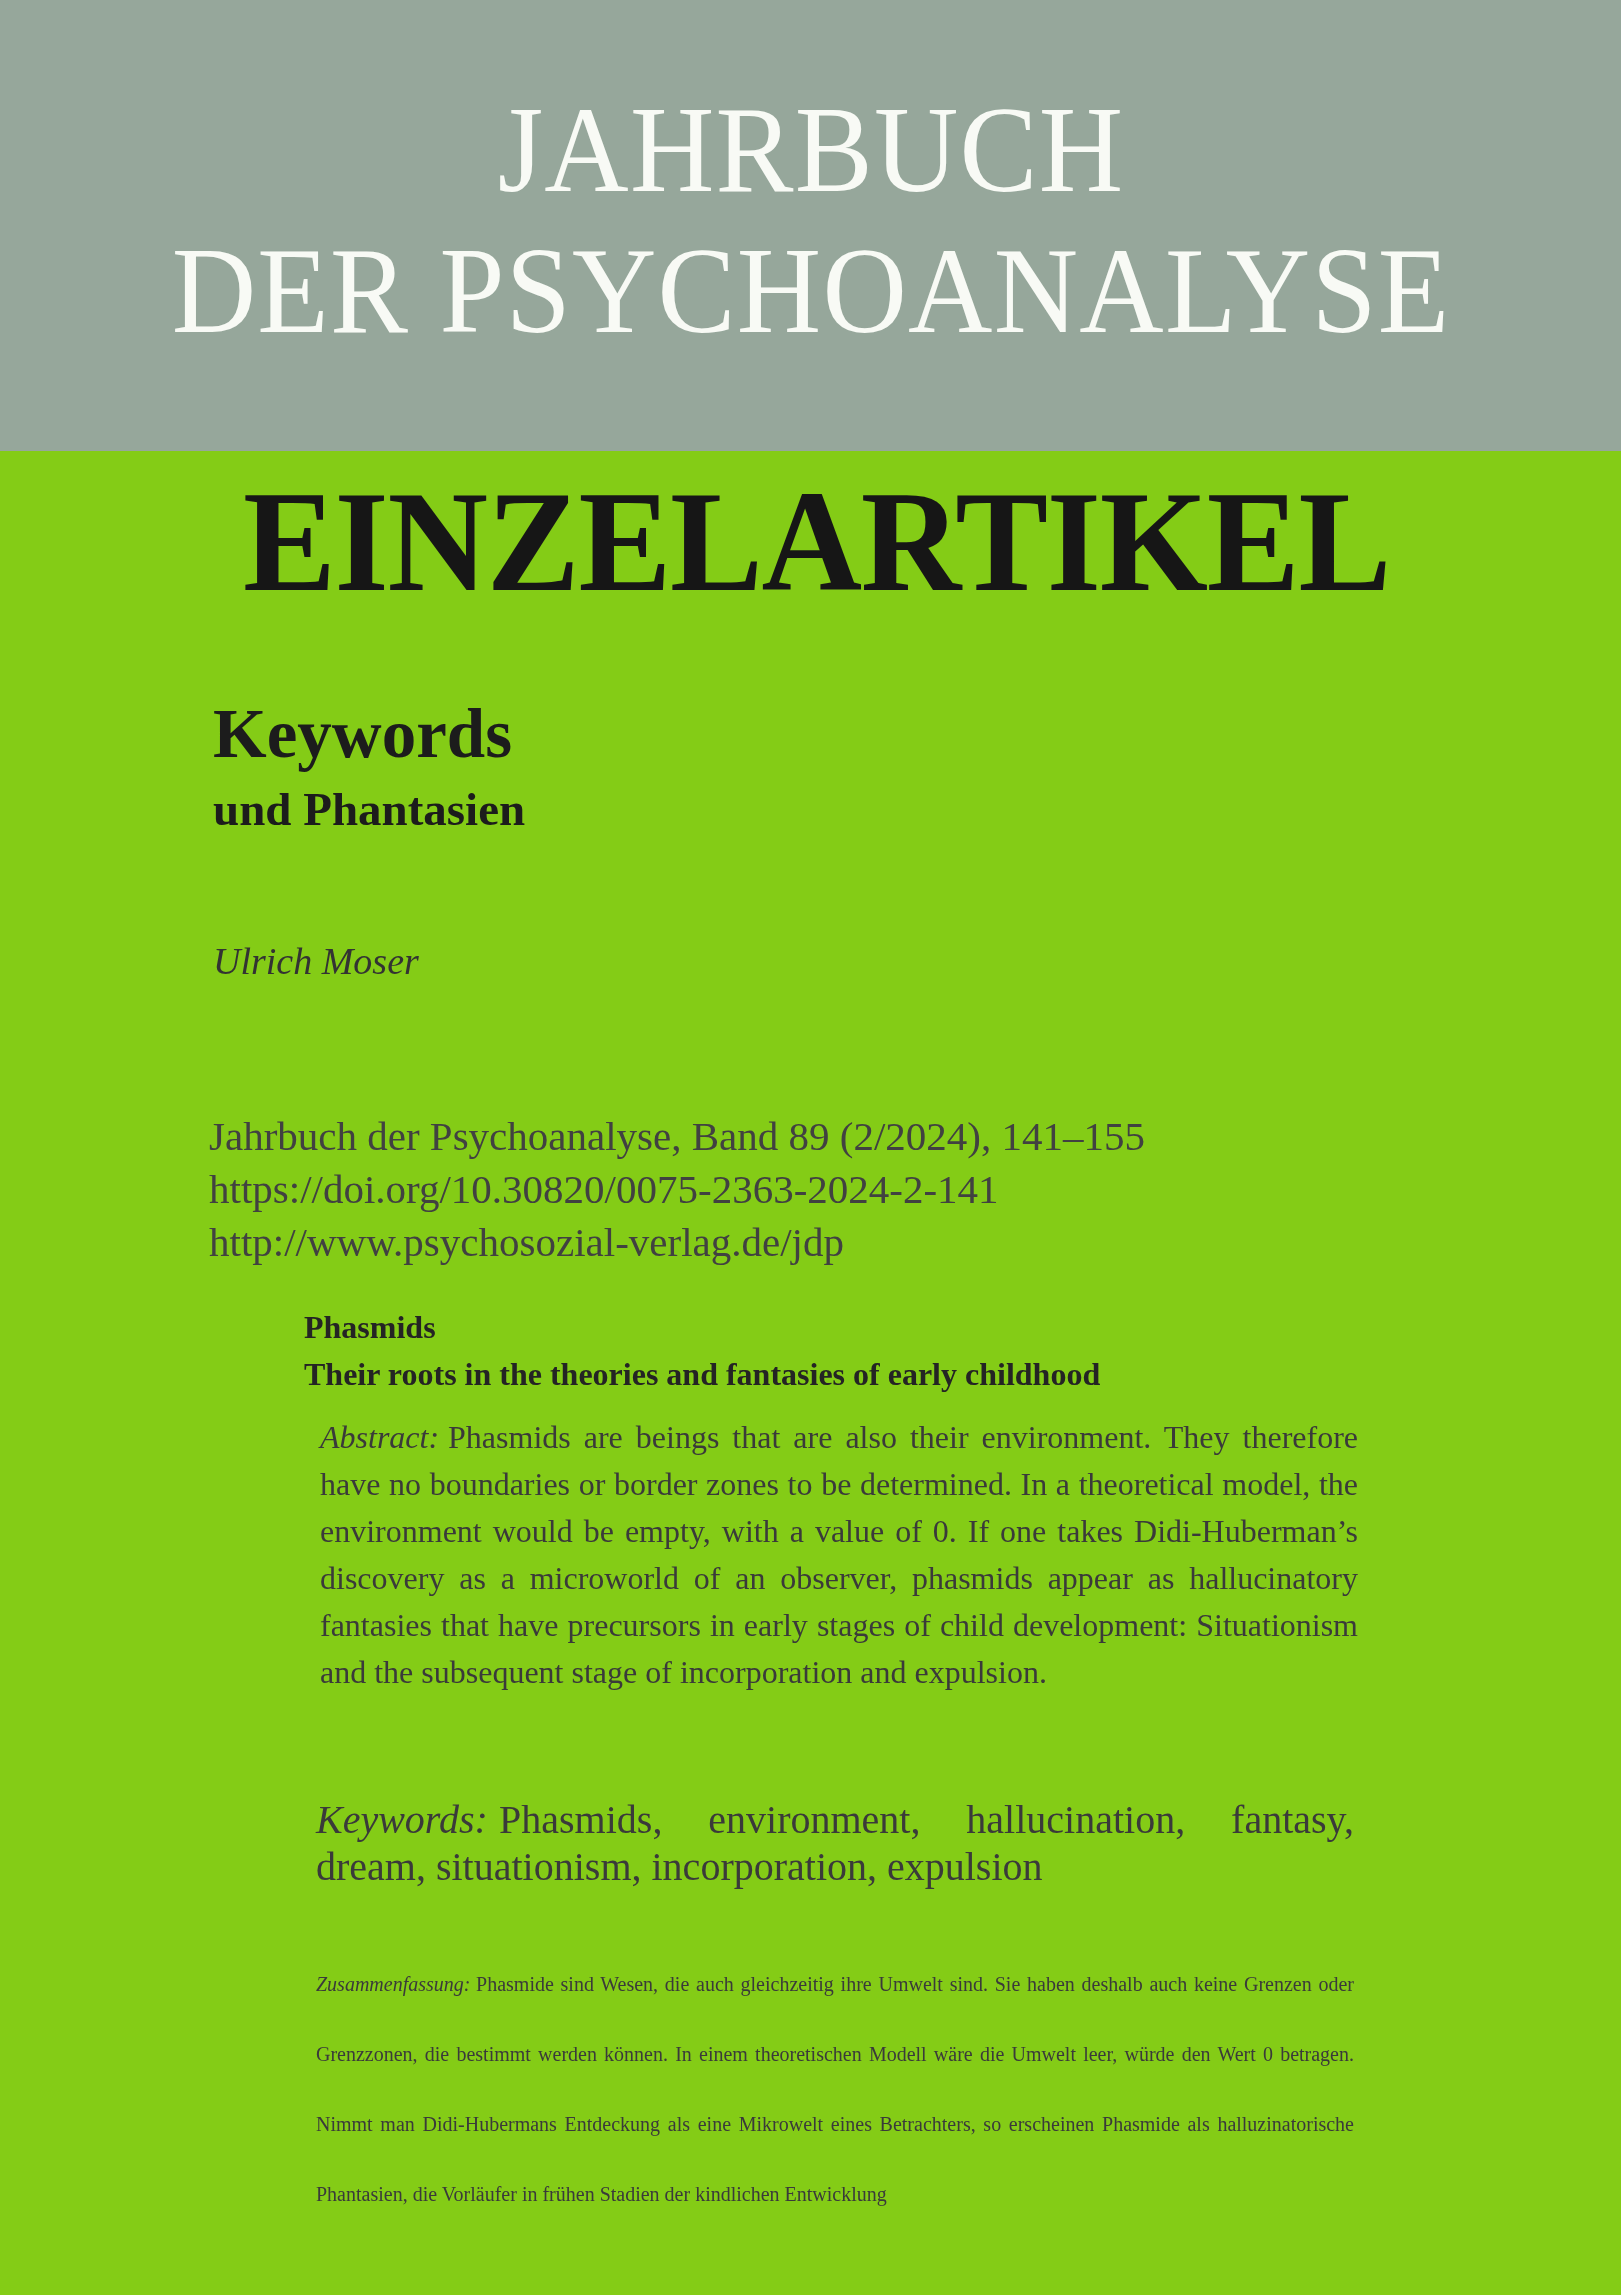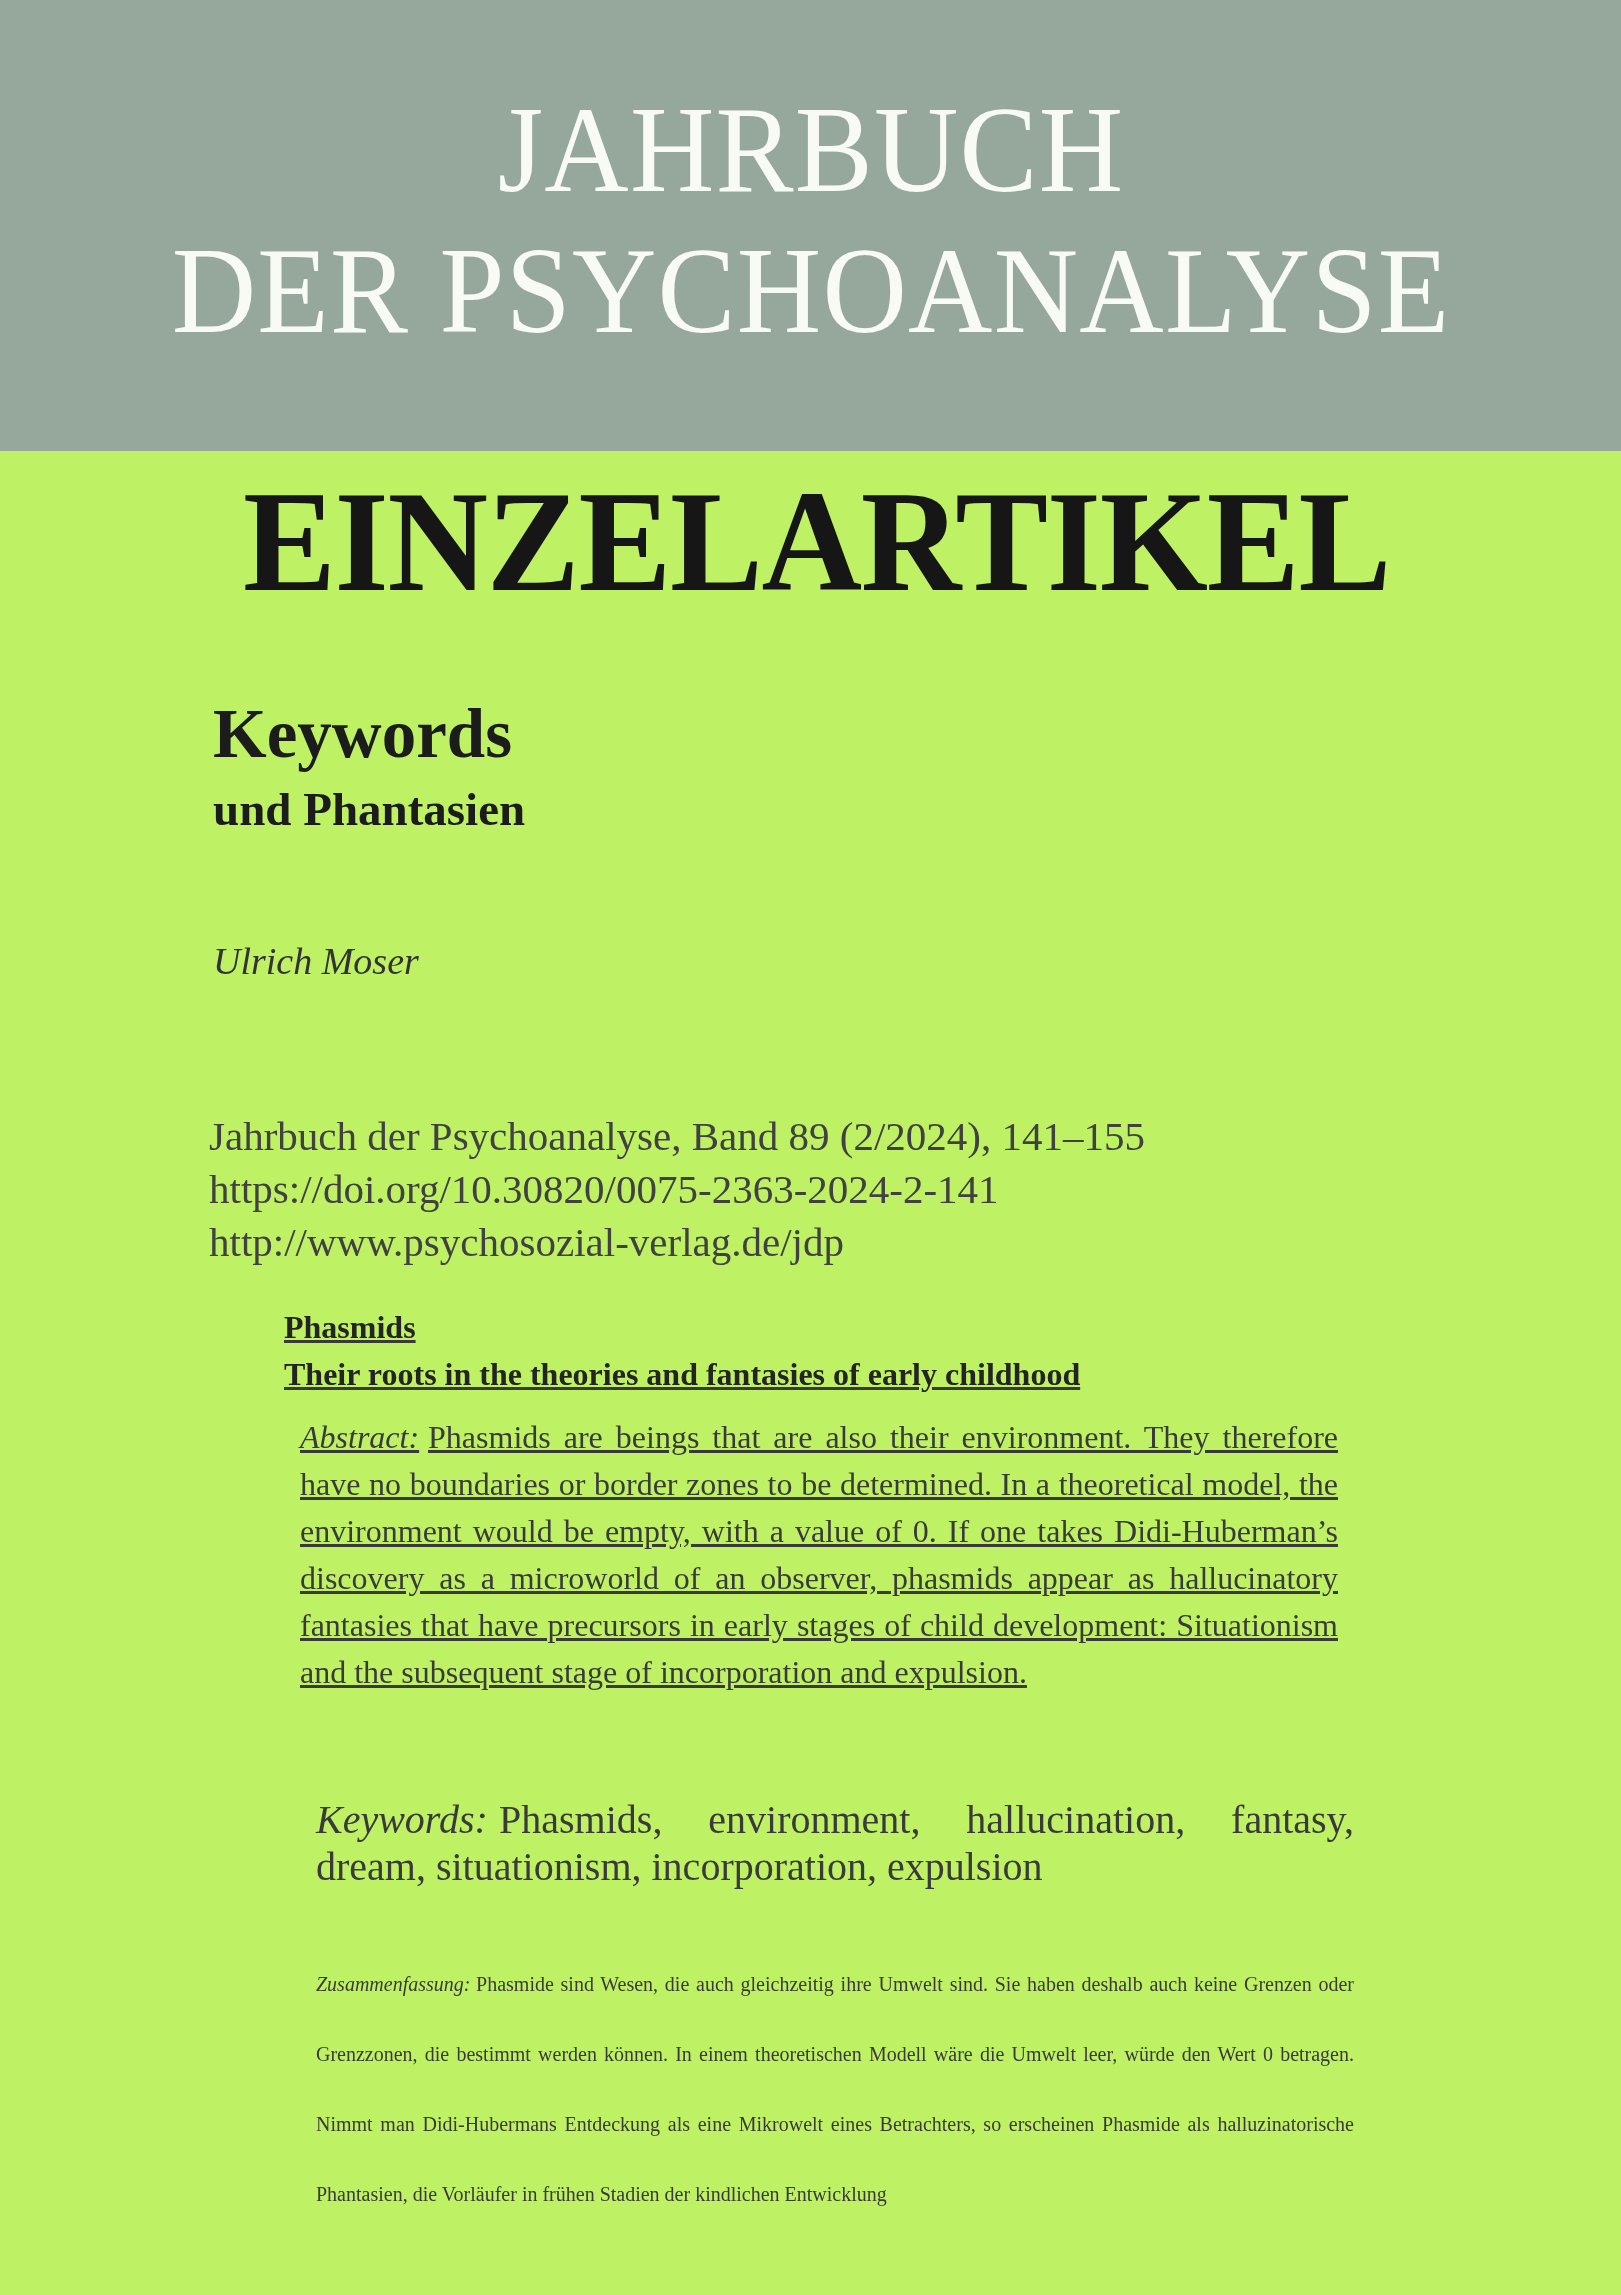--- a/index.html
+++ b/index.html
@@ -10,21 +10,21 @@
   body {
     font-family: "Liberation Serif", serif;
     width: 1622px;
     height: 2295px;
     position: relative;
     overflow: hidden;
   }
   .page {
     position: absolute;
     inset: 0;
-    background: #bef264;
+    background: #84cc16;
     padding-left: 16px;
   }
 
   
   .masthead {
     position: absolute;
     top: 0; left: 0;
     width: 1622px;
     height: 451px;
     background: #96A79B;
@@ -98,27 +98,26 @@
     top: 1110px;
     font-size: 41px;
     line-height: 53px;
     color: #414141;
     white-space: nowrap;
   }
 
   
   .english-block {
     position: absolute;
-    left: 284px;
+    left: 304px;
     top: 1304px;
     width: 1070px;
     font-size: 32px;
     line-height: 47px;
     color: #3a3a3a;
-    text-decoration: underline;
   }
   .english-block .block-heading {
     font-weight: bold;
     color: #242424;
   }
   .para {
     margin: 16px;
     text-align: justify;
   }
   .para .label {

